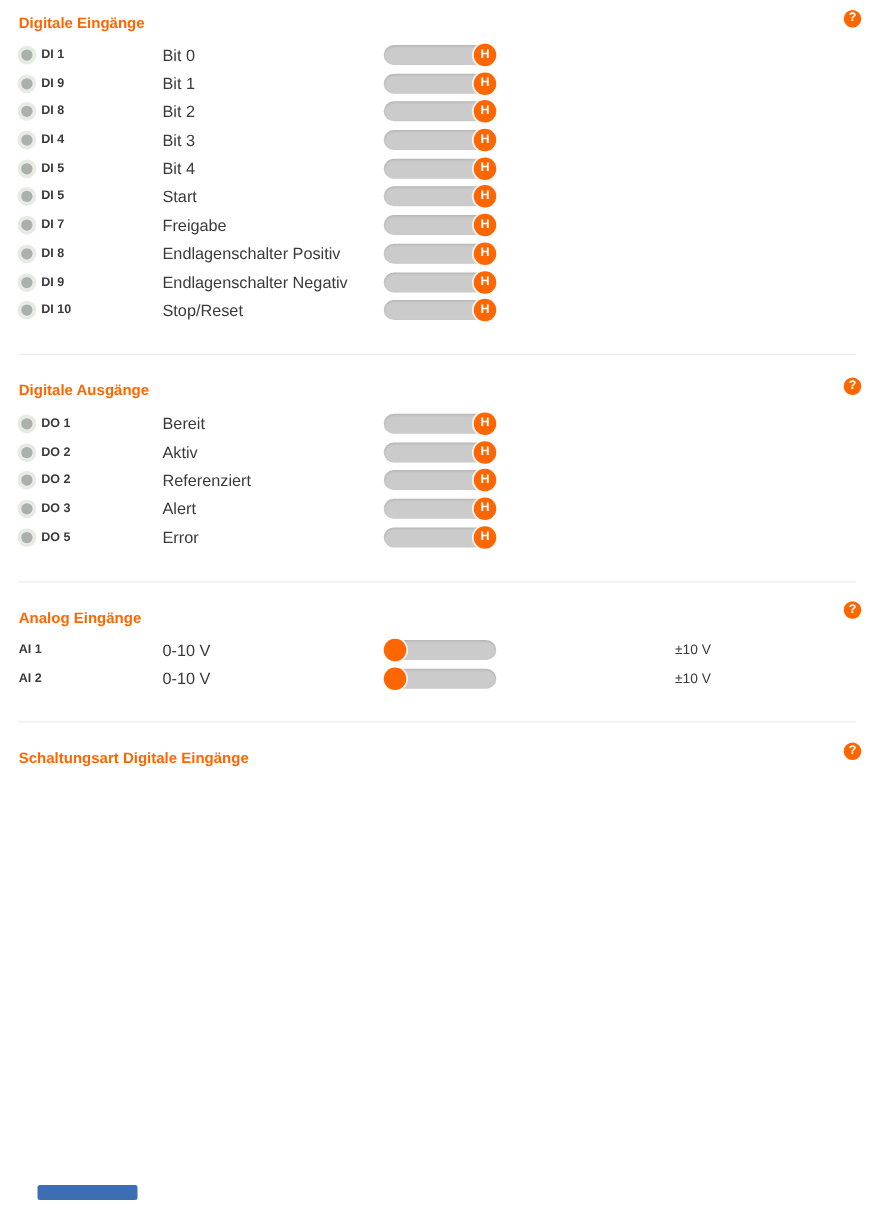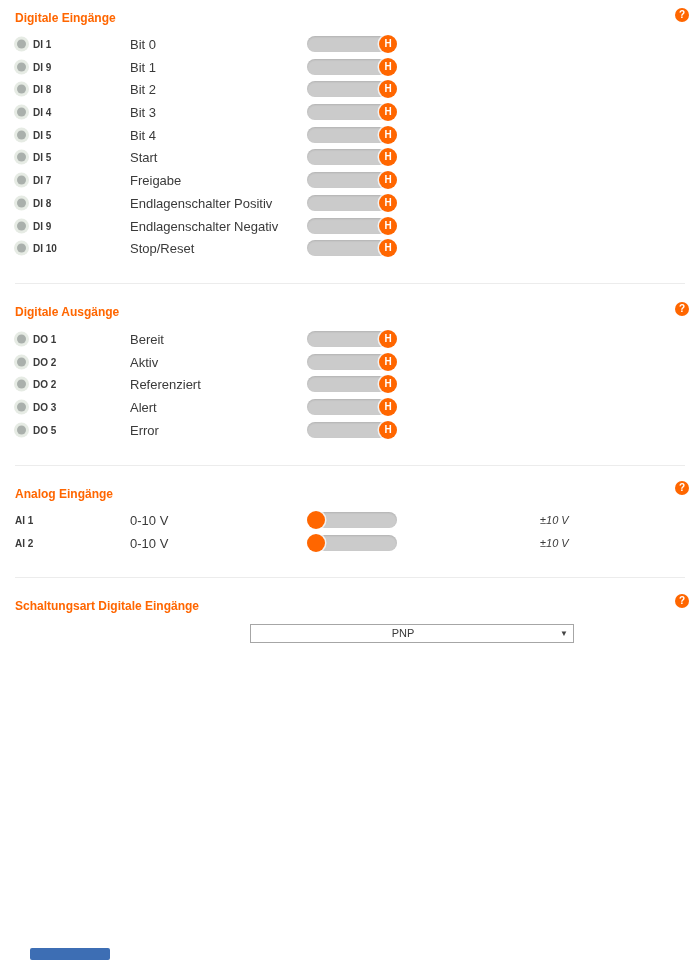--- a/index.html
+++ b/index.html
@@ -28,21 +28,21 @@
     position:absolute; left:33px; top:50%; transform:translateY(-50%);
     font-size:10px; font-weight:bold; color:#3a3a3a; white-space:nowrap;
   }
   .io-id.ai { left:15px; }
   .io-desc {
     position:absolute; left:130px; top:50%; transform:translateY(-50%);
     font-size:13px; color:#3a3a3a; white-space:nowrap;
   }
   .alt-range {
     position:absolute; left:540px; top:50%; transform:translateY(-50%);
-    font-size:11px; color:#3a3a3a; white-space:nowrap;font-style:italic;
+    font-size:11px; color:#3a3a3a; white-space:nowrap;
   }
   .slider {
     position:absolute; left:307px; top:50%; transform:translateY(-50%);
     width:90px; height:16px; border-radius:8px;
     background:#cbcbcb; box-shadow:inset 0 1px 2px rgba(0,0,0,0.12);
     cursor:pointer;
   }
   .knob {
     position:absolute; top:-1px; width:18px; height:18px; border-radius:50%;
     background:#ff6600; color:#ffffff; font-size:10px; font-weight:bold;
@@ -227,20 +227,16 @@
         </div>
       <span class="alt-range">±10 V</span>
     </div>
   </div>
 
   <div class="divider" style="top:577px"></div>
 
   <h2 class="heading" style="top:599px">Schaltungsart Digitale Eingänge</h2>
   <div class="help" style="top:594px">?</div>
 
-  <div class="dropdown">
-    <span class="dropdown-value">PNP</span>
-    <span class="dropdown-arrow">▼</span>
-  </div>
 
   <div class="partial-blue"></div>
 
 </div>
 
 </body></html>

